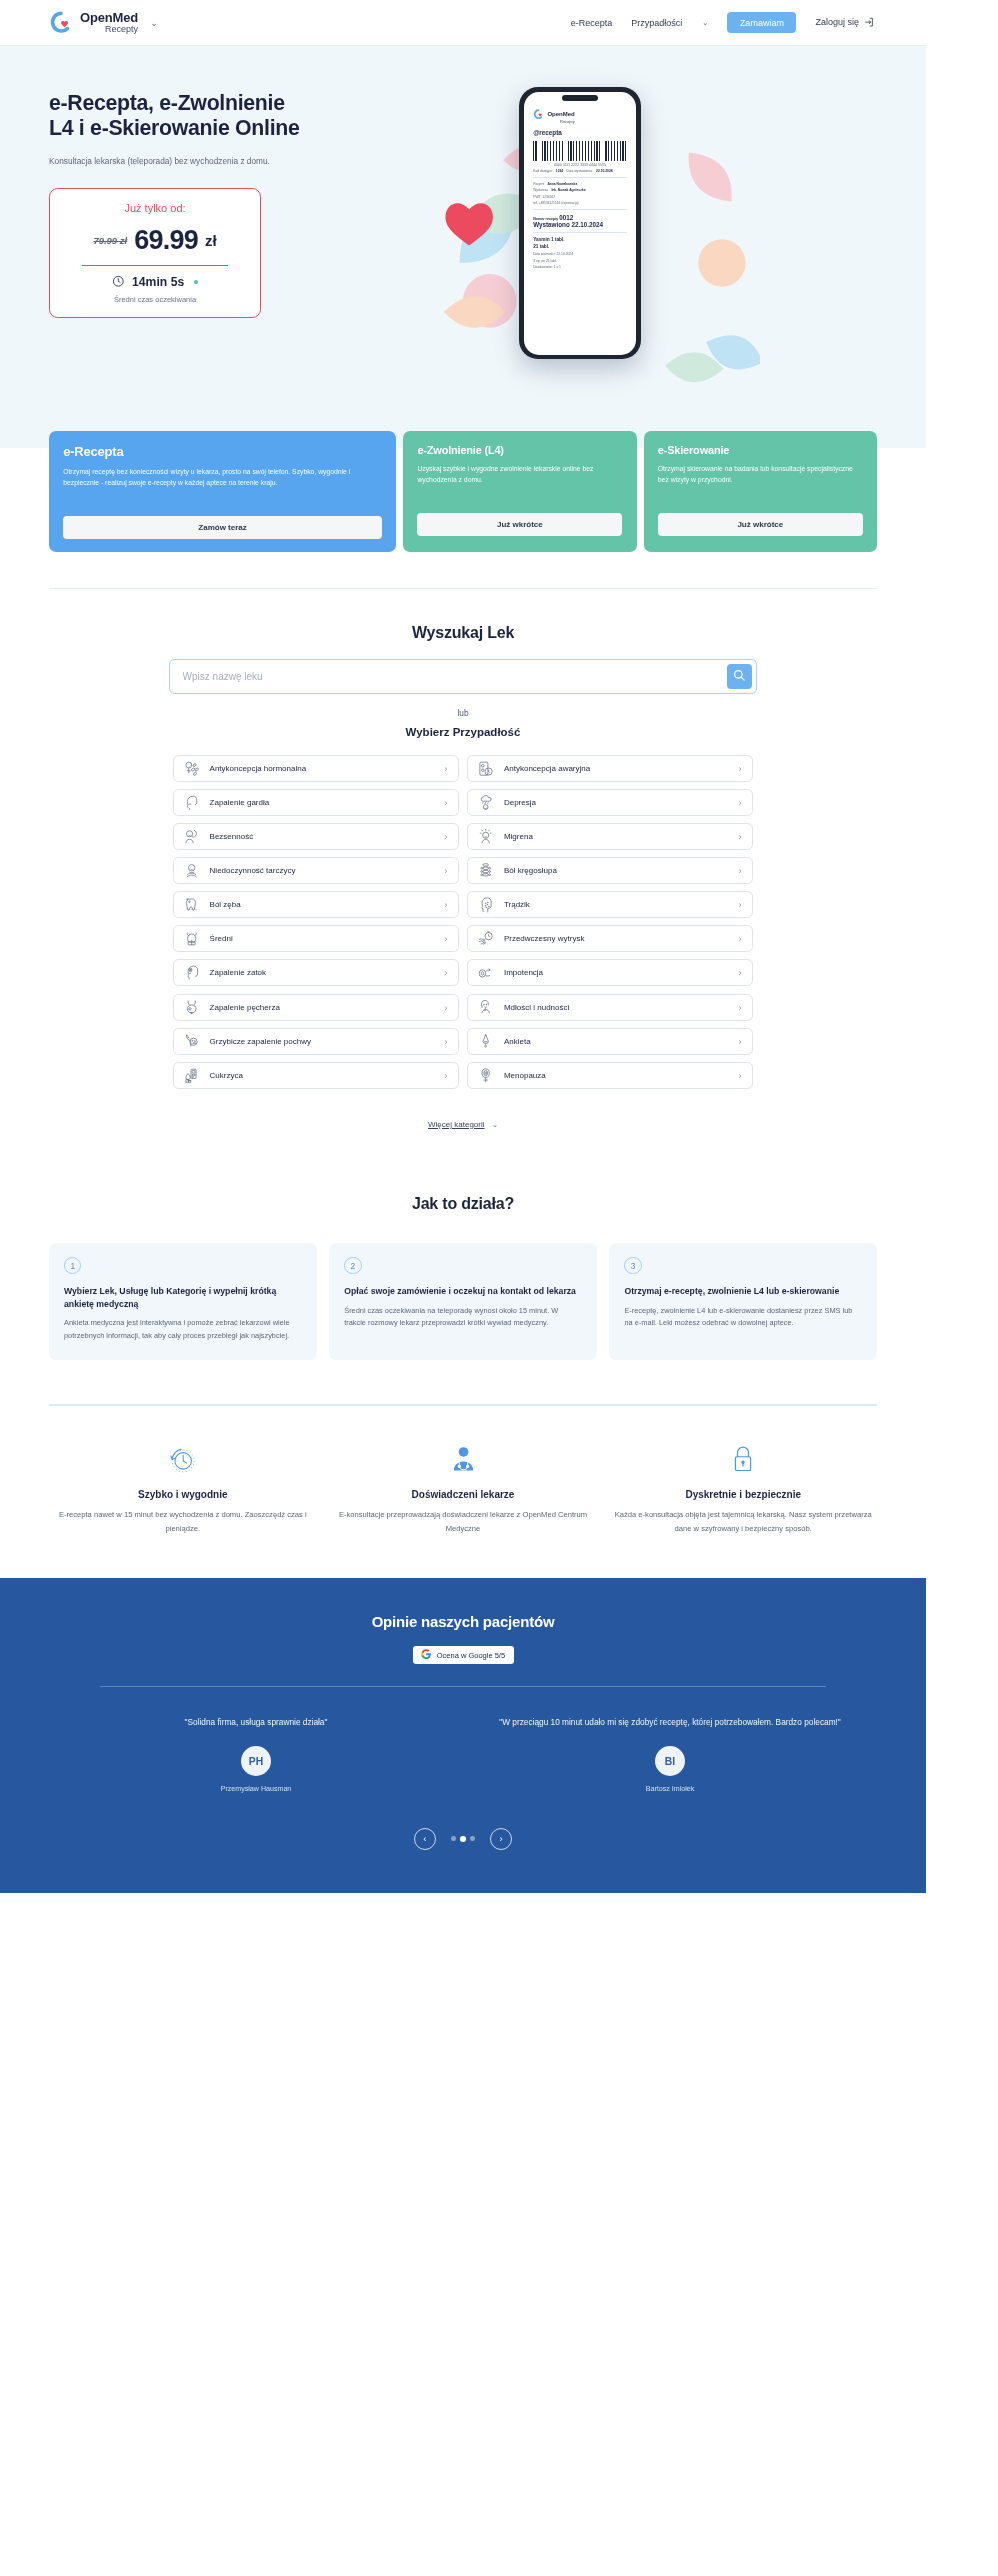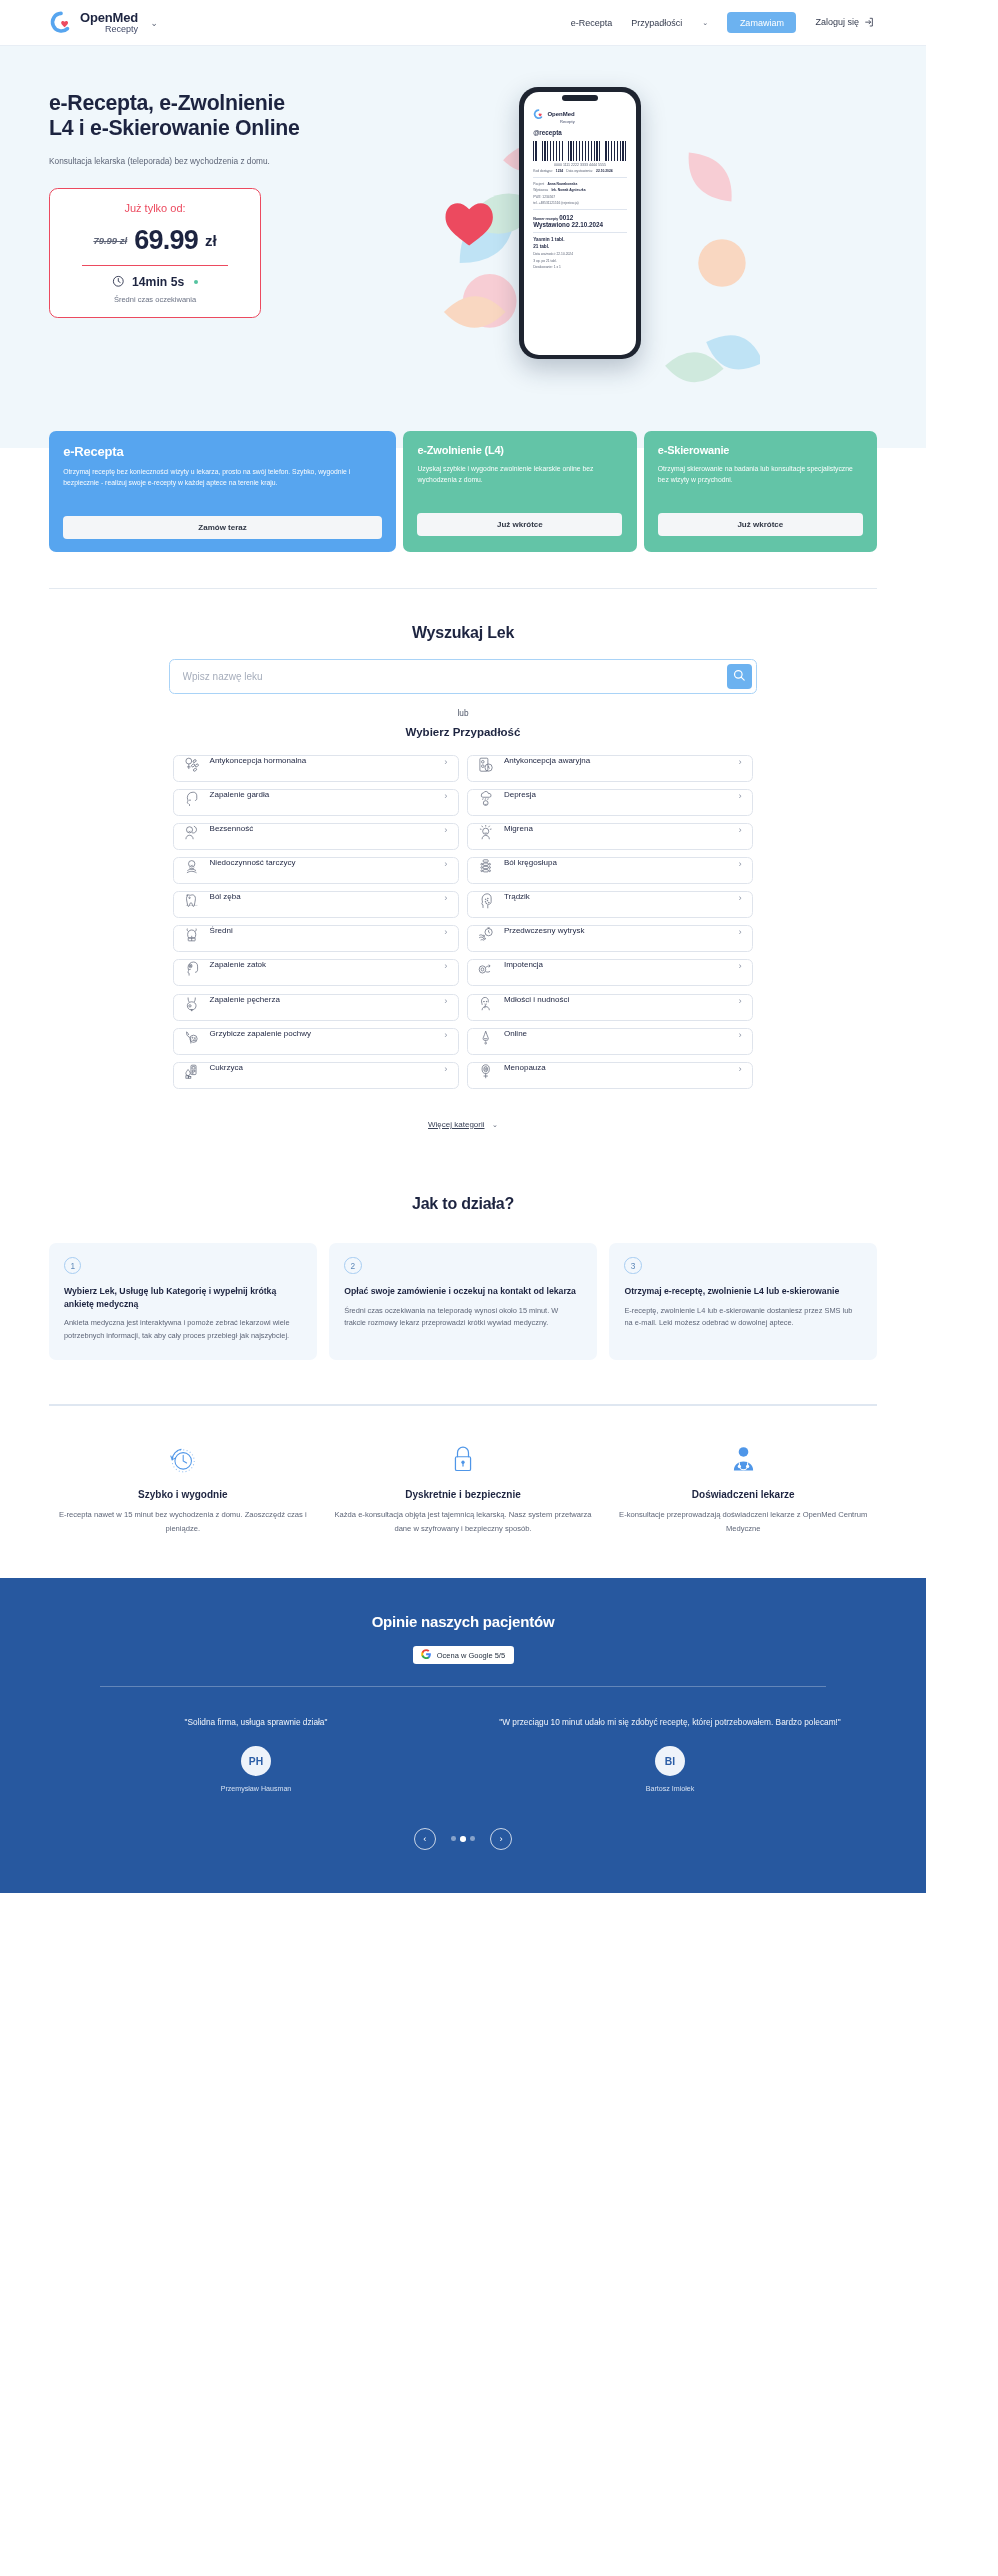--- a/index.html
+++ b/index.html
@@ -137,21 +137,21 @@
     display: flex; align-items: center; justify-content: center; cursor: pointer;
   }
   .lub { text-align: center; font-size: 8.3px; color: #4d5568; margin-top: 14.2px; }
   .sec-title-sm { text-align: center; font-size: 11.5px; font-weight: bold; color: #1d2440; margin-top: 7.1px; }
 
   .cond-grid {
     width: 580px; margin: 17.4px auto 0;
     display: grid; grid-template-columns: 1fr 1fr; gap: 7.1px 8.7px;
   }
   .cond {
-    display: flex; gap: 9.5px;
+    display: flex; align-items: center; gap: 9.5px;
     border: 0.8px solid #dfe4ec; border-radius: 5.5px;
     height: 27px; padding: 0 10.3px 0 8.7px; background: #fff; cursor: pointer;
   }
   .cond-ic { width: 17.4px; height: 17.4px; flex: 0 0 17.4px; color: #5f6778; }
   .cond-lbl { font-size: 8px; color: #1d2440; flex: 1; }
   .cond-arw { color: #8d95a6; font-size: 9.5px; }
 
   .more-wrap { text-align: center; margin-top: 27px; }
   .more-link {
     font-size: 8px; color: #3b4358; text-decoration: underline; cursor: pointer;
@@ -589,21 +589,21 @@
             </svg></span>
         <span class="cond-lbl">Grzybicze zapalenie pochwy</span>
         <span class="cond-arw">›</span>
       </div>
       <div class="cond">
         <span class="cond-ic"><svg width="17.4" height="17.4" viewBox="0 0 24 24" fill="none" stroke="currentColor" stroke-width="1">
               <path d="M12 3c-.8 2.6-2.4 6.6-3.4 9.2-.8 2 .6 3.6 2.4 3.6h2c1.8 0 3.2-1.6 2.4-3.6C14.4 9.6 12.8 5.6 12 3z"></path>
               <path d="M9.6 13.4h4.8"></path>
               <path d="M12 17.4c-.6 1-1 1.8-1 2.4a1 1 0 002 0c0-.6-.4-1.4-1-2.4z"></path>
             </svg></span>
-        <span class="cond-lbl">Online</span>
+        <span class="cond-lbl">Ankieta</span>
         <span class="cond-arw">›</span>
       </div>
 
       <div class="cond">
         <span class="cond-ic"><svg width="17.4" height="17.4" viewBox="0 0 24 24" fill="none" stroke="currentColor" stroke-width="1">
               <rect x="11" y="3" width="7" height="13" rx="1.4"></rect>
               <rect x="12.6" y="5" width="3.8" height="3.4" rx=".5"></rect>
               <circle cx="13.4" cy="11" r=".9"></circle>
               <circle cx="16" cy="11" r=".9"></circle>
               <circle cx="13.4" cy="13.6" r=".9"></circle>
@@ -663,42 +663,42 @@
           <path d="M9 24A16 16 0 0122 9" stroke-linecap="round"></path>
           <path d="M9 24l-2-5M9 24l5-2" stroke-linecap="round"></path>
           <circle cx="25" cy="26" r="16" stroke-dasharray="1.5 3.5" stroke-opacity=".6"></circle>
         </svg>
       </div>
       <div class="feat-h">Szybko i wygodnie</div>
       <div class="feat-p">E-recepta nawet w 15 minut bez wychodzenia z domu. Zaoszczędź czas i pieniądze.</div>
     </div>
     <div class="feat">
       <div class="feat-ic">
-        <svg width="30" height="33" viewBox="0 0 40 48" fill="none" stroke="#4f96e8" stroke-width="1.8">
-          <path d="M12 20v-6a8 8 0 0116 0v6" stroke-linecap="round"></path>
-          <rect x="9" y="20" width="22" height="20" rx="2"></rect>
-          <circle cx="20" cy="28" r="2.4" fill="#4f96e8" stroke="none"></circle>
-          <path d="M20 29.6v4" stroke-linecap="round"></path>
-        </svg>
-      </div>
-      <div class="feat-h">Dyskretnie i bezpiecznie</div>
-      <div class="feat-p">Każda e-konsultacja objęta jest tajemnicą lekarską. Nasz system przetwarza dane w szyfrowany i bezpieczny sposób.</div>
-    </div>
-    <div class="feat">
-      <div class="feat-ic">
         <svg width="35" height="33" viewBox="0 0 48 48" fill="none">
           <circle cx="24" cy="13" r="7" fill="#4f96e8"></circle>
           <path d="M10 40c0-8 6-13 14-13s14 5 14 13z" fill="#4f96e8"></path>
           <path d="M18 28v5a6 6 0 0012 0v-5" stroke="#fff" stroke-width="1.6" fill="none"></path>
           <circle cx="30" cy="34" r="2.4" fill="#fff"></circle>
           <circle cx="18" cy="34" r="2.4" fill="#fff"></circle>
         </svg>
       </div>
       <div class="feat-h">Doświadczeni lekarze</div>
       <div class="feat-p">E-konsultacje przeprowadzają doświadczeni lekarze z OpenMed Centrum Medyczne</div>
+    </div>
+    <div class="feat">
+      <div class="feat-ic">
+        <svg width="30" height="33" viewBox="0 0 40 48" fill="none" stroke="#4f96e8" stroke-width="1.8">
+          <path d="M12 20v-6a8 8 0 0116 0v6" stroke-linecap="round"></path>
+          <rect x="9" y="20" width="22" height="20" rx="2"></rect>
+          <circle cx="20" cy="28" r="2.4" fill="#4f96e8" stroke="none"></circle>
+          <path d="M20 29.6v4" stroke-linecap="round"></path>
+        </svg>
+      </div>
+      <div class="feat-h">Dyskretnie i bezpiecznie</div>
+      <div class="feat-p">Każda e-konsultacja objęta jest tajemnicą lekarską. Nasz system przetwarza dane w szyfrowany i bezpieczny sposób.</div>
     </div>
   </div>
 
   <div class="testi">
     <div class="testi-h">Opinie naszych pacjentów</div>
     <div class="google-pill">
       <span>
         <svg width="10.3" height="10.3" viewBox="0 0 24 24">
           <path fill="#4285F4" d="M23 12.3c0-.8-.1-1.6-.2-2.3H12v4.5h6.2c-.3 1.4-1.1 2.6-2.3 3.4v2.8h3.7c2.2-2 3.4-5 3.4-8.4z"></path>
           <path fill="#34A853" d="M12 23.5c3.1 0 5.7-1 7.6-2.8l-3.7-2.8c-1 .7-2.3 1.1-3.9 1.1-3 0-5.6-2-6.5-4.8H1.7v2.9C3.6 20.9 7.5 23.5 12 23.5z"></path>

